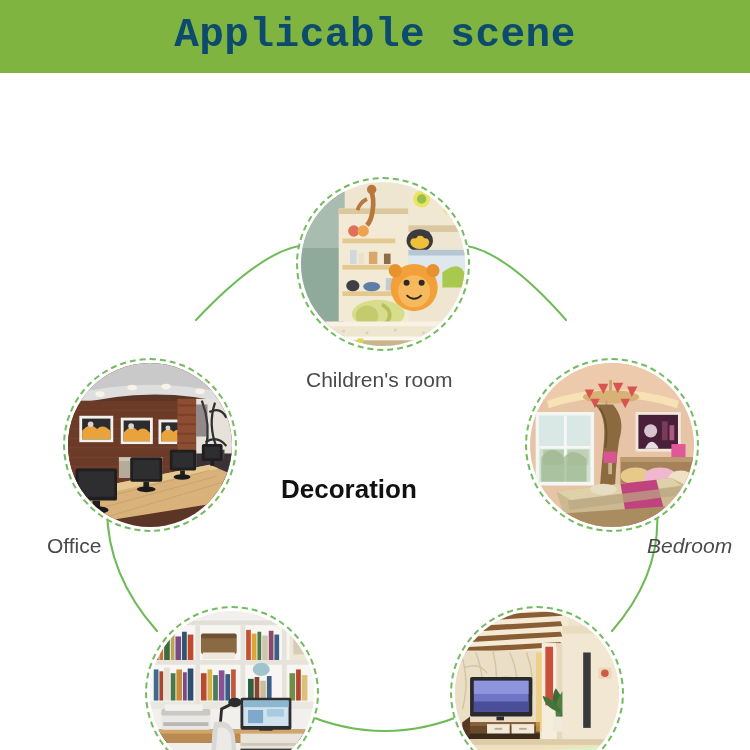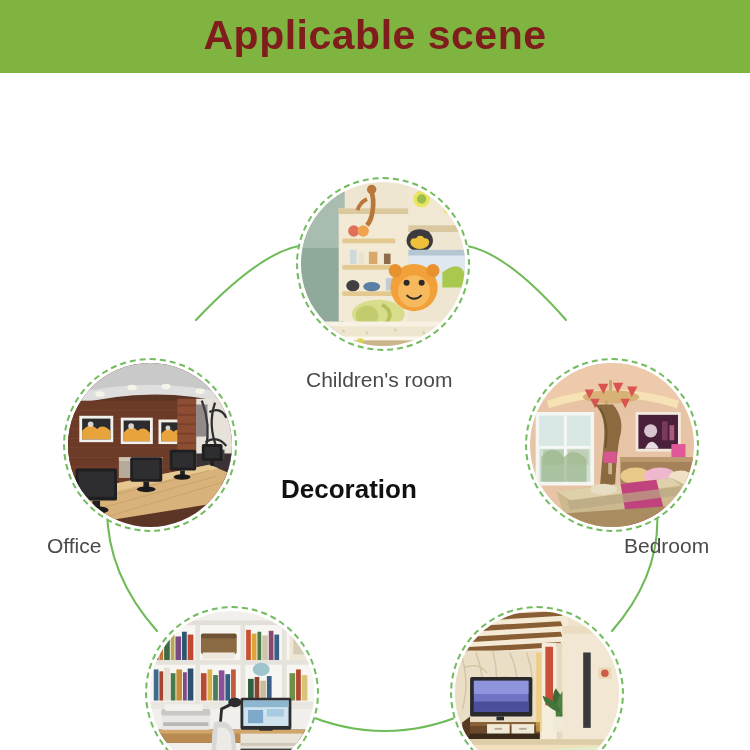--- a/index.html
+++ b/index.html
@@ -12,25 +12,25 @@
   }
   #page{position:relative;width:750px;height:750px;background:#fff;overflow:hidden;}
 
   
   .banner{
     position:absolute;left:0;top:0;width:750px;height:73px;
     background:#7fb441;
     display:flex;align-items:center;justify-content:center;
   }
   .banner-title{
-    color:#7f1d1d;
+    color:#0c4a6e;
     font-size:41px;
     font-weight:bold;
     letter-spacing:.5px;
-    font-family:Liberation Sans, sans-serif;
+    font-family:Liberation Mono, monospace;
     line-height:1;
     margin-top:-2px;
   }
 
   
   .diagram{position:absolute;left:0;top:73px;width:750px;height:695px;}
   .arcs{position:absolute;left:0;top:0;width:750px;height:677px;}
 
   
   .node{
@@ -223,21 +223,21 @@
 
           <path d="M28 136 L150 122 L174 134 L174 170 L40 174 Z" fill="#cdb98f"></path>
           <path d="M28 136 L150 122 L160 130 L44 146 Z" fill="#ded0a9"></path>
           <path d="M96 128 L134 124 L146 170 L104 174 Z" fill="#c0437d"></path>
           <path d="M40 146 L160 131 L160 140 L42 156 Z" fill="#b9a883" opacity=".7"></path>
           <ellipse cx="78" cy="134" rx="14" ry="6" fill="#e7ddc2"></ellipse>
           <path d="M30 160 L174 150 L174 174 L30 174z" fill="#a98c5f"></path>
         </svg>
       </div>
     </div>
-    <div class="label" style="left:624px;top:462px;">Bedroom</div>
+    <div class="label" style="left:647px;top:462px;font-style:italic;">Bedroom</div>
 
     <div class="node" style="left:450px;top:533px;width:174px;height:174px;">
       <div class="photo">
         <svg class="scene" viewBox="0 0 174 174" preserveAspectRatio="xMidYMid slice">
           <rect x="0" y="0" width="174" height="174" fill="#efe3cc"></rect>
 
           <rect x="0" y="0" width="120" height="44" fill="#f4ead6"></rect>
           <g fill="#8a5e34">
             <path d="M0 6 L112 0 L114 5 L0 12z"></path>
             <path d="M0 17 L112 11 L114 16 L0 23z"></path>

